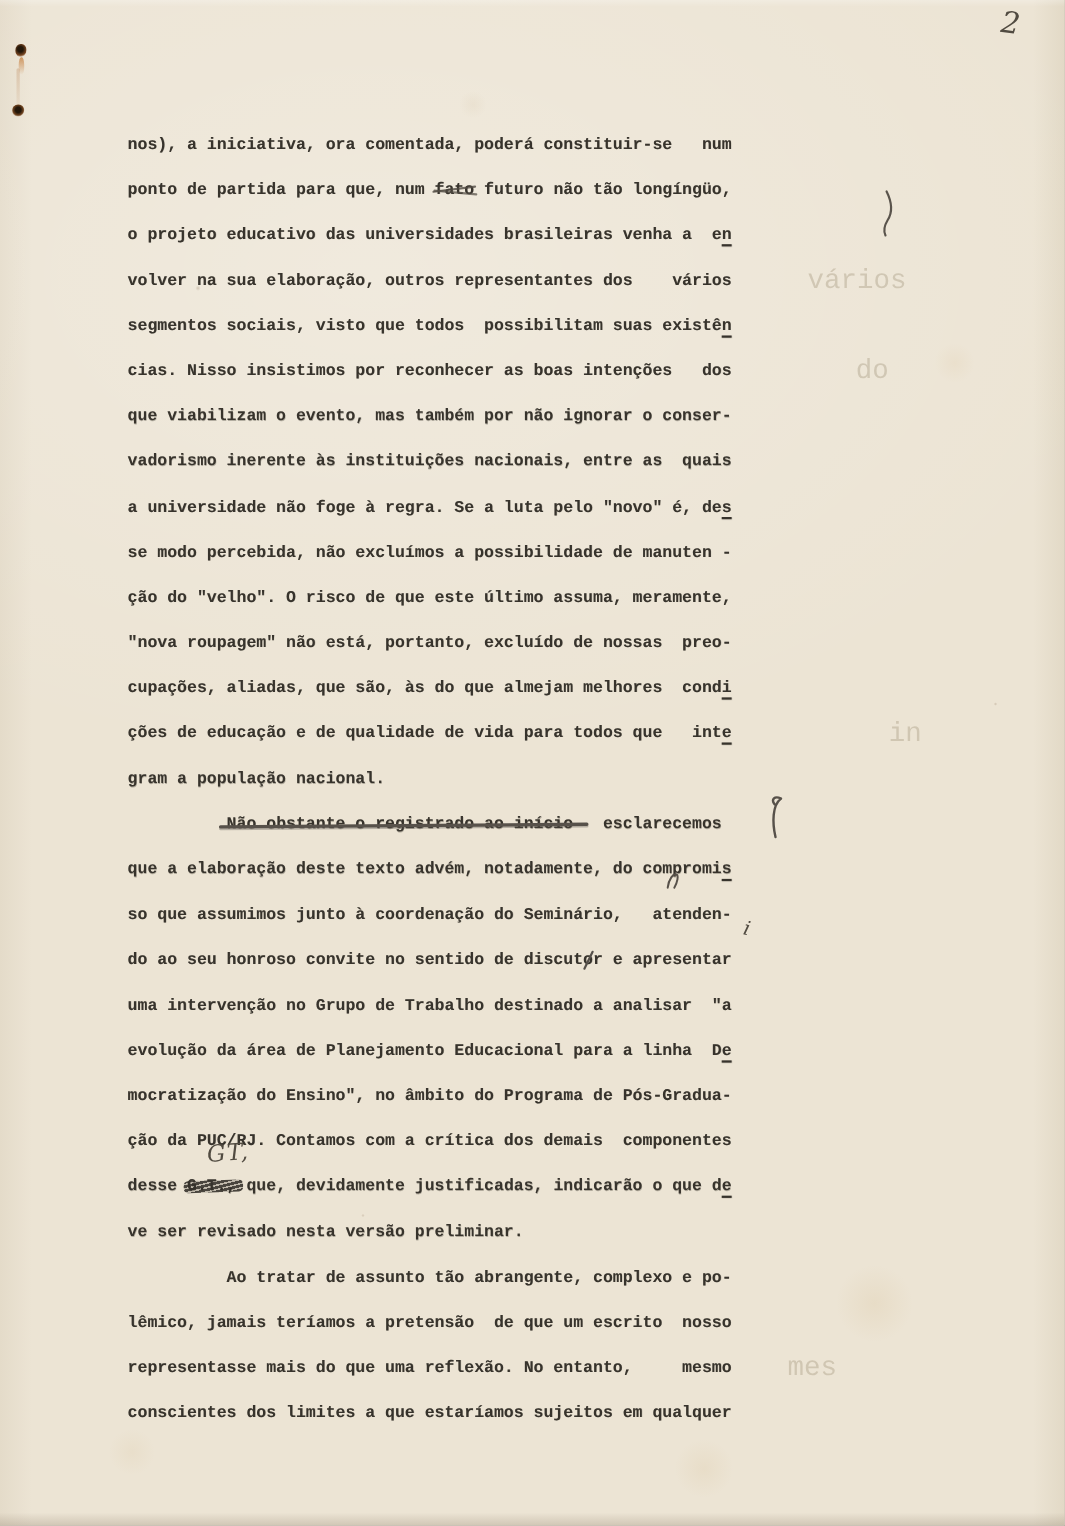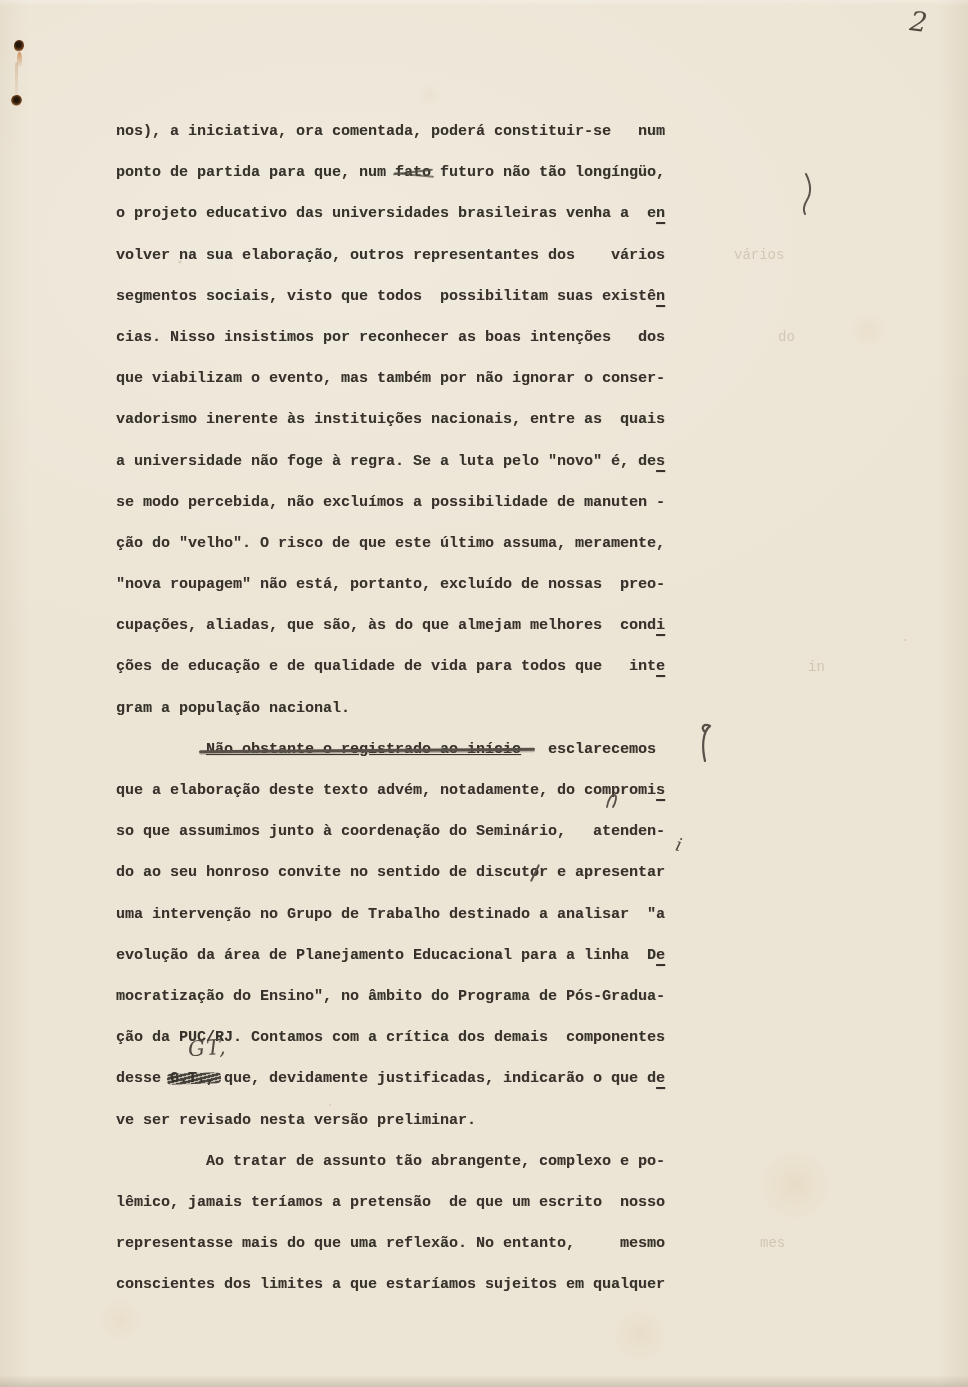--- a/index.html
+++ b/index.html
@@ -28,21 +28,21 @@
   .text-block{
     position:absolute;left:116px;top:111px;width:790px;
     font-size:15px;font-weight:700;line-height:41.2px;
     color:#37332c;white-space:pre;
     text-shadow:0.3px 0.3px 0.3px rgba(40,35,25,.30);
   }
   .tline{height:41.2px;}
   .seg-n{}
   .seg-u{text-decoration:underline;text-decoration-thickness:2px;text-underline-offset:4.5px;}
   
-  .seg-hs{position:relative;text-decoration:underline;}
+  .seg-hs{position:relative;}
   .seg-hs::after{content:"";position:absolute;left:-7px;right:-14px;top:50%;height:2.6px;
     background:#57514a;border-radius:2px;transform:rotate(-.4deg);
     box-shadow:0 1.5px 0 rgba(87,81,74,.35);}
   
   .seg-sc{position:relative;color:#3a362f;text-align:center;}
   .seg-sc::after{content:"";position:absolute;left:-3px;right:-6px;top:15%;bottom:18%;
     border-radius:4px;transform:rotate(-2deg);
     background:repeating-linear-gradient(168deg, rgba(52,48,42,.88) 0 2.4px, rgba(52,48,42,.25) 2.4px 3.8px);}
   
   .seg-scl{position:relative;}
@@ -59,26 +59,26 @@
   .note{position:absolute;font-family:"DejaVu Serif",serif;font-style:italic;color:#514b41;}
   .pg-num{left:910px;top:6px;font-size:27px;transform:rotate(7deg);}
   .gt-note{left:188px;top:1036px;font-size:21px;letter-spacing:1.5px;transform:rotate(-4deg);}
   .i-note{left:676px;top:834px;font-size:18px;transform:rotate(14deg);}
   .mark{position:absolute;}
   .e-mark{left:696px;top:722px;}
   .caret-mark{left:604px;top:792px;}
   .q-tail{left:800px;top:172px;}
 
   
-  .ghost{position:absolute;font-family:"Liberation Mono",monospace;font-size:14px;
+  .ghost{position:absolute;font-family:"Liberation Mono",monospace;font-size:25px;
     font-weight:400;line-height:41.2px;white-space:pre;color:#a3967c;opacity:.38;}
   .g1{left:734px;top:235px;}
   .g2{left:778px;top:317px;text-align:right;}
   .g3{left:808px;top:647px;}
-  .g4{left:760px;top:1223px;}
+  .g4{left:716px;top:1223px;}
 
   
   .rust{position:absolute;border-radius:50% 45% 55% 50%;}
   .dot1{left:14px;top:40px;width:10px;height:12px;
     background:radial-gradient(circle at 45% 40%, #241709 0 2.5px, #7a4722 60%, rgba(122,71,34,0) 78%);}
   .dot1-tail{position:absolute;left:17px;top:52px;width:5px;height:16px;border-radius:45%;
     background:linear-gradient(#c9894d, rgba(224,201,168,0));opacity:.85;}
   .smear{position:absolute;left:15px;top:62px;width:3px;height:36px;border-radius:2px;
     background:linear-gradient(rgba(190,140,95,.35), rgba(190,140,95,.08));}
   .dot2{left:11px;top:95px;width:11px;height:11px;

